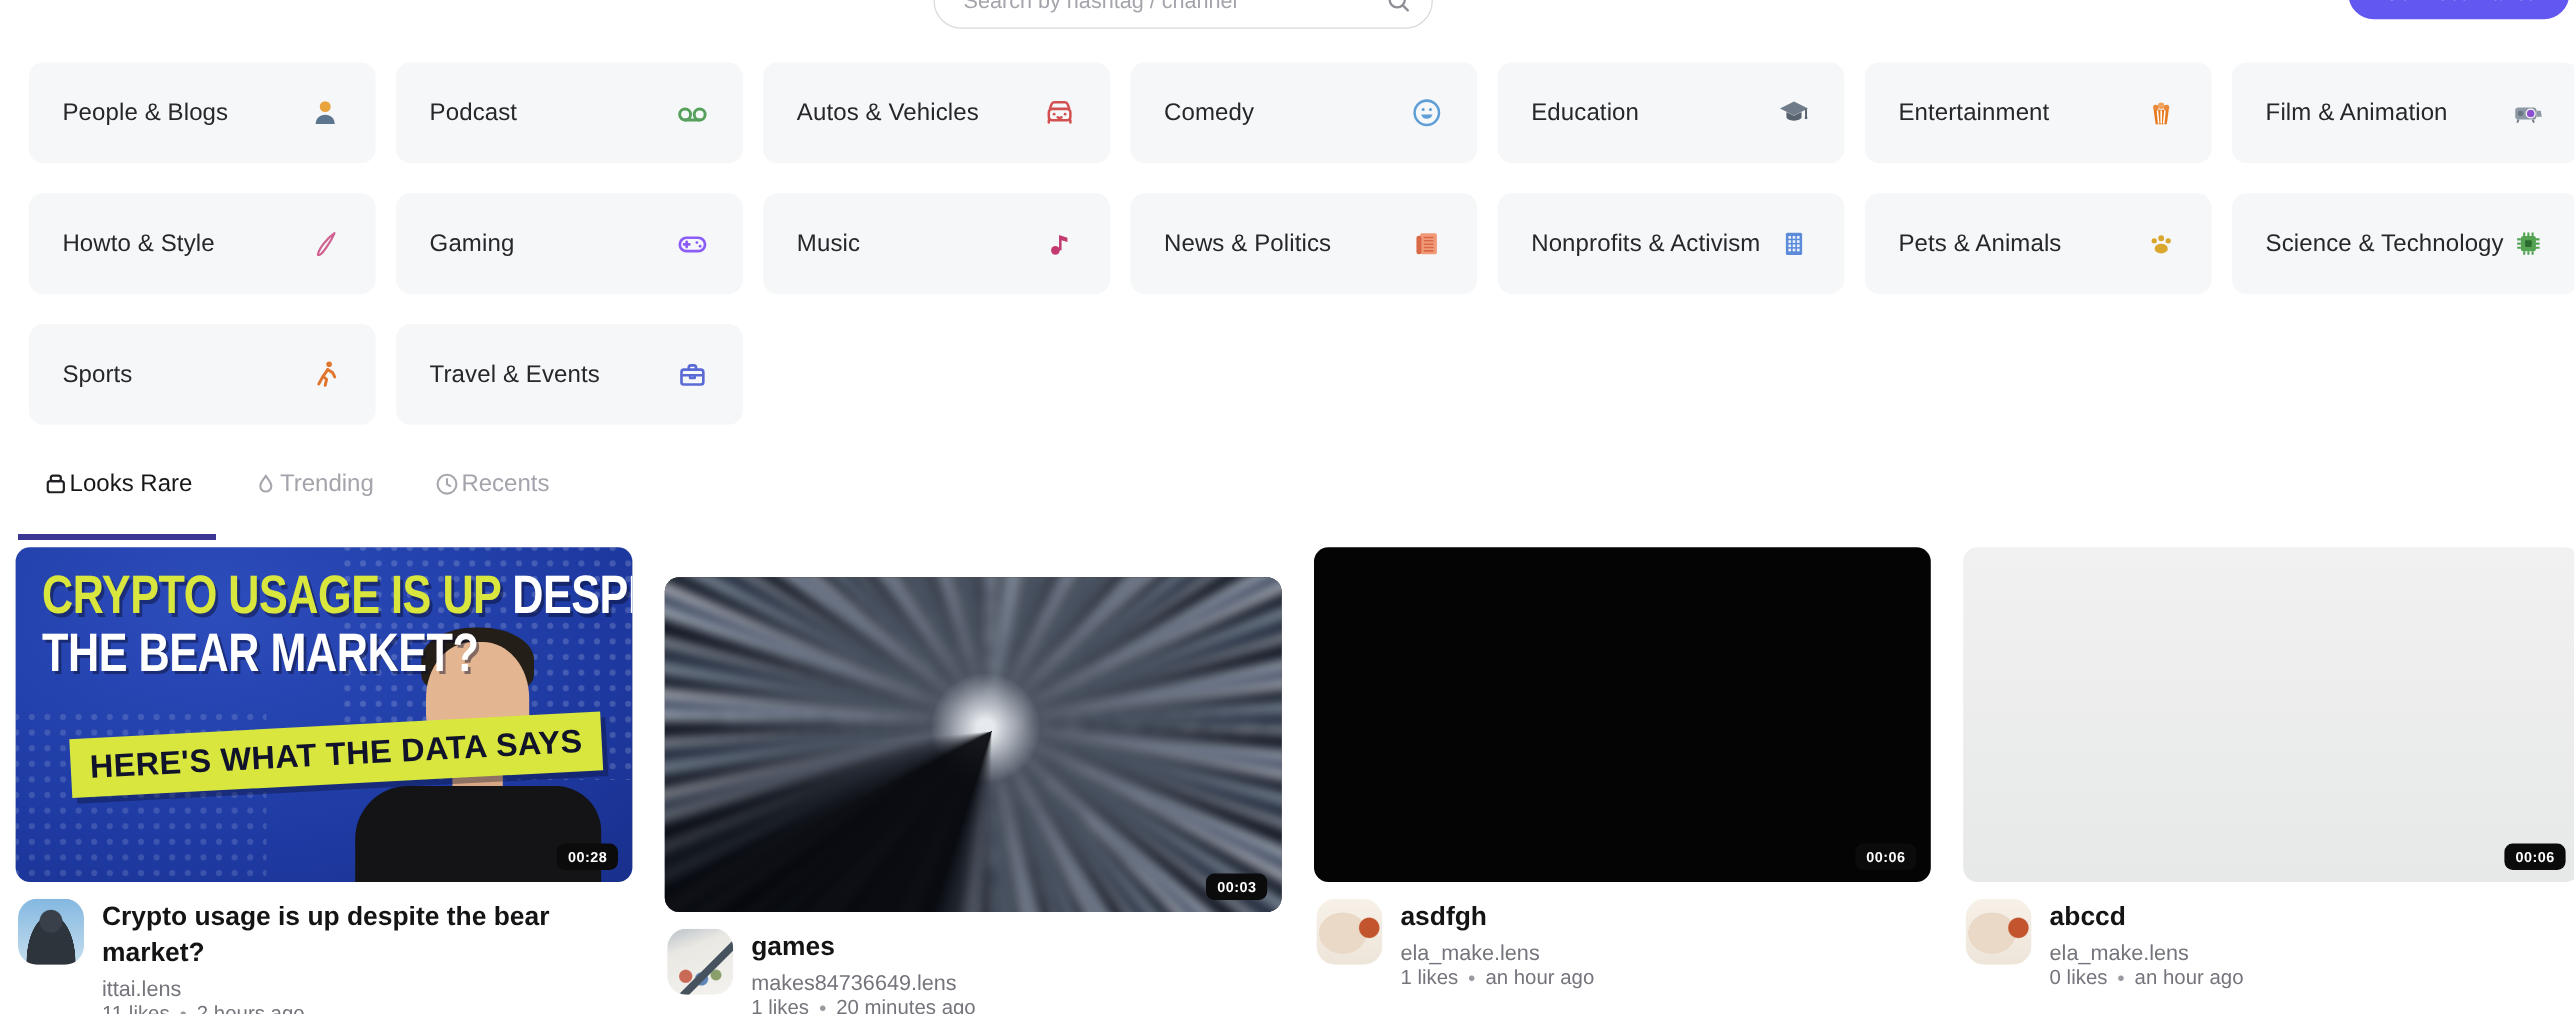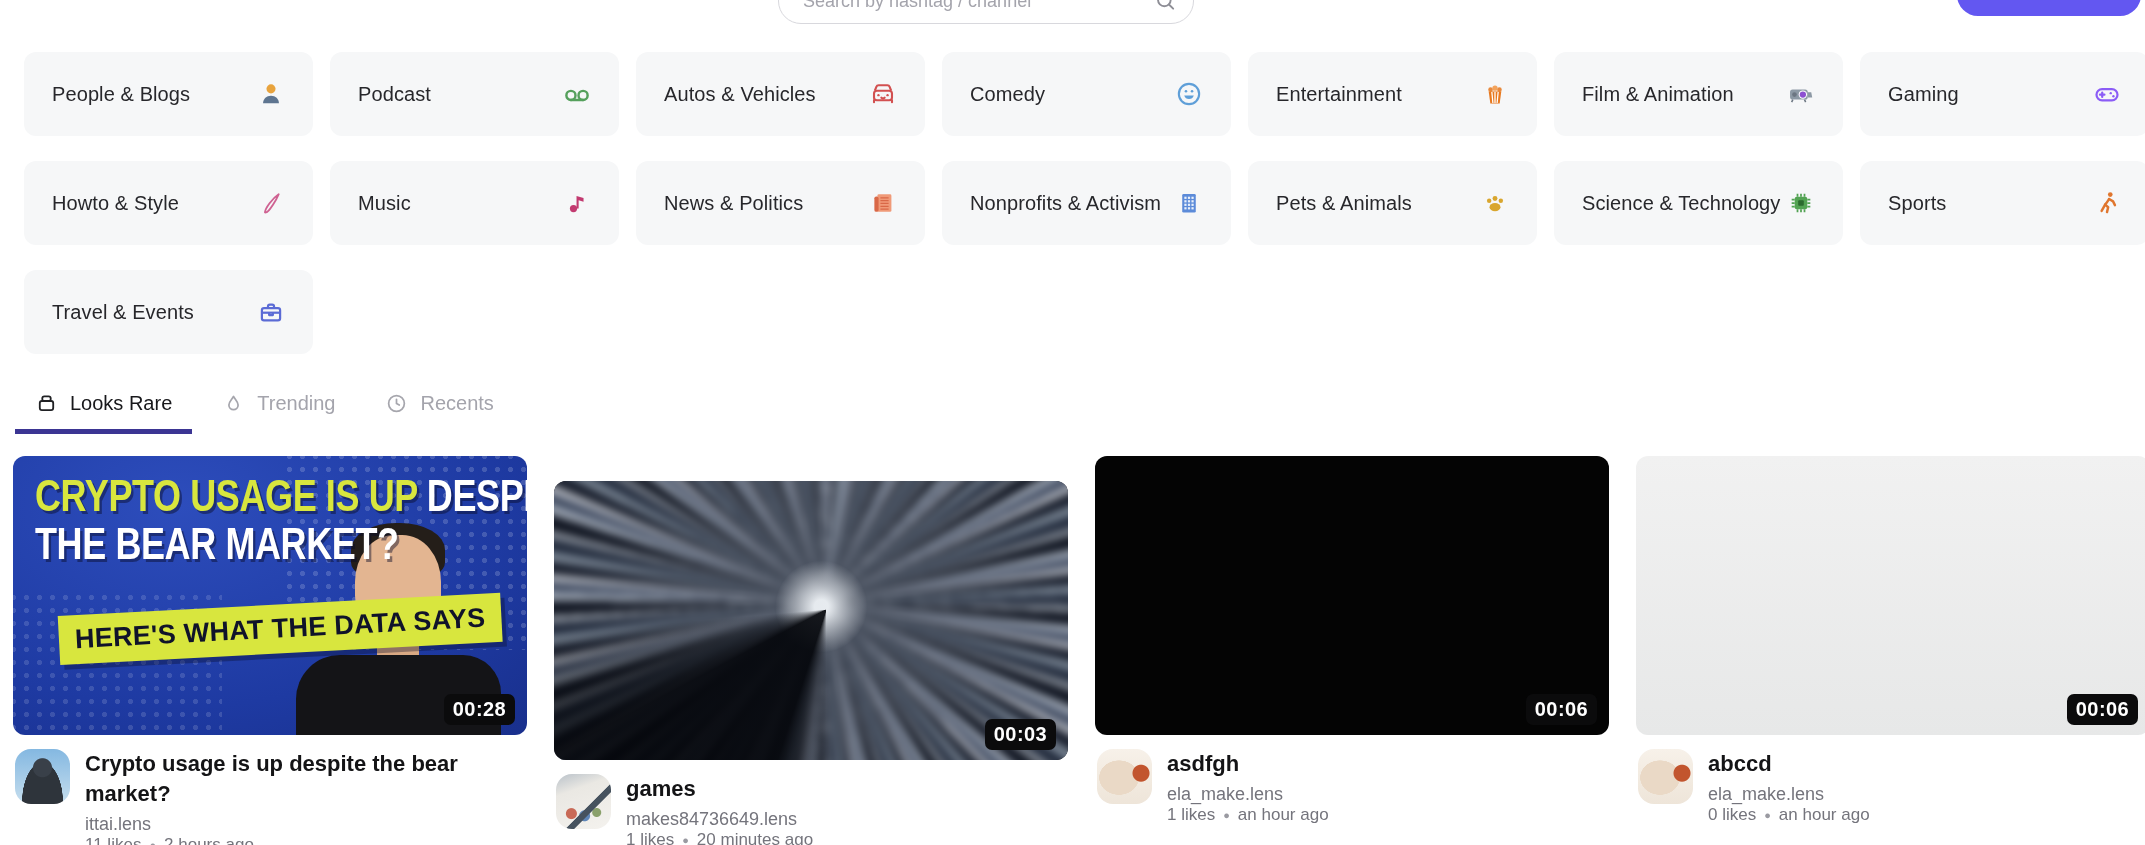--- a/index.html
+++ b/index.html
@@ -23,30 +23,30 @@
   
   .categories{position:absolute;left:24px;top:52px;width:2125px;display:grid;
     grid-template-columns:repeat(7,1fr);column-gap:17px;row-gap:25px;}
   .cat-card{height:84px;background:#f6f7f8;border-radius:12px;display:flex;align-items:center;
     justify-content:space-between;padding:0 28px;cursor:pointer;box-sizing:border-box;}
   .cat-label{font-size:20px;color:#27272b;font-weight:500;letter-spacing:.1px;}
   .icon{display:inline-flex;}
   .cat-card .icon svg{width:28px;height:28px;display:block;}
   
   .tabs{position:absolute;left:15px;top:390px;display:flex;gap:10px;}
-  .tab{display:flex;align-items:center;gap:12px;padding:2px 20px 14px;font-size:20px;
+  .tab{display:flex;align-items:center;padding:2px 20px 30px;font-size:20px;
     color:#a4a4ac;font-weight:500;border-bottom:5px solid transparent;cursor:pointer;}
   .tab .icon svg{width:23px;height:23px;display:block;}
   .tab.active{color:#18181b;}
   
   .videos{position:absolute;left:13px;top:456px;display:grid;grid-template-columns:repeat(4,514px);gap:27px;}
   .vcard{width:514px;}
   .thumb{position:relative;width:514px;height:279px;border-radius:12px;overflow:hidden;
     background:#e8e8e8;cursor:pointer;}
-  .duration{position:absolute;right:12px;bottom:10px;background:#0b0b0c;color:#fff;font-size:20px;
+  .duration{position:absolute;right:12px;bottom:10px;background:#0b0b0c;color:#fff;font-size:12px;
     font-weight:700;padding:4px 9px;border-radius:7px;letter-spacing:.4px;}
   .meta{display:flex;gap:15px;margin-top:14px;padding:0 2px;}
   .avatar{width:55px;height:55px;border-radius:16px;flex:none;cursor:pointer;}
   .vtext{min-width:0;}
   .vtitle{font-size:22px;font-weight:700;color:#141416;line-height:1.36;max-width:436px;cursor:pointer;}
   .vchannel{font-size:18px;color:#74747c;margin-top:5px;cursor:pointer;}
   .vlikes{font-size:17px;color:#74747c;margin-top:0;display:flex;align-items:center;gap:8px;}
   .vlikes .sep{font-size:11px;color:#9a9aa1;}
   
   .t-crypto{background:radial-gradient(130% 150% at 32% 18%, #2d4dbc 0%, #1e3aa2 48%, #142679 100%);}
@@ -149,20 +149,31 @@
     <span class="icon cat-ico">
         <svg viewBox="0 0 24 24" fill="none" stroke="#5f9fd8" stroke-width="1.8">
           <circle cx="12" cy="12" r="8.7"></circle>
           <circle cx="9.4" cy="9.7" r="1.1" fill="#5f9fd8" stroke="none"></circle>
           <circle cx="14.6" cy="9.7" r="1.1" fill="#5f9fd8" stroke="none"></circle>
           <path d="M7.9 13.3a4.3 4.3 0 0 0 8.2 0z" fill="#5f9fd8" stroke="none"></path>
         </svg>
       </span>
   </div>
 
+  <div class="cat-card">
+    <span class="cat-label">Education</span>
+    <span class="icon cat-ico">
+        <svg viewBox="0 0 24 24">
+          <path d="M12 4 22 9l-10 5L2 9z" fill="#707c89"></path>
+          <path d="M6.6 11.4v3.6c0 1.4 2.4 2.6 5.4 2.6s5.4-1.2 5.4-2.6v-3.6l-5.4 2.7z" fill="#57626e"></path>
+          <path d="M20.6 9.8v5" stroke="#57626e" stroke-width="1.4" stroke-linecap="round"></path>
+          <circle cx="20.6" cy="15.6" r="1" fill="#57626e"></circle>
+        </svg>
+      </span>
+  </div>
 
   <div class="cat-card">
     <span class="cat-label">Entertainment</span>
     <span class="icon cat-ico">
         <svg viewBox="0 0 24 24">
           <circle cx="8.2" cy="8.3" r="2" fill="#e8893c"></circle>
           <circle cx="15.8" cy="8.3" r="2" fill="#e8893c"></circle>
           <circle cx="12" cy="7" r="2.3" fill="#f3a35c"></circle>
           <path d="M6.6 9.8h10.8L16 20.2H8z" fill="#e8791f"></path>
           <path d="M9.3 10.3l.9 9.4M12 10.3v9.4M14.7 10.3l-.9 9.4" stroke="#fff" stroke-width="1.1"></path>
@@ -178,36 +189,36 @@
           <path d="M17.8 10.5h3l.8 4.4h-3.8z" fill="#8d99a5"></path>
           <circle cx="13.6" cy="12.5" r="3.6" fill="#ffffff"></circle>
           <circle cx="13.6" cy="12.5" r="2.7" fill="#8d4fd1"></circle>
           <circle cx="6.4" cy="12.5" r="2" fill="#6c7682"></circle>
           <path d="M5 16.8 4 19M15 16.8 16 19" stroke="#6c7682" stroke-width="1.3"></path>
         </svg>
       </span>
   </div>
 
   <div class="cat-card">
+    <span class="cat-label">Howto &amp; Style</span>
+    <span class="icon cat-ico">
+        <svg viewBox="0 0 24 24" fill="none" stroke="#cf6292" stroke-width="1.6" stroke-linejoin="round">
+          <path d="M6.8 20c.4-3.8 6.3-11.8 11.8-15.5C16.3 10.3 11 17.6 9 19.4c-.7.7-2.2.9-2.2.6z"></path>
+        </svg>
+      </span>
+  </div>
+
+  <div class="cat-card">
     <span class="cat-label">Gaming</span>
     <span class="icon cat-ico">
         <svg viewBox="0 0 24 24" fill="none" stroke="#8b5cf6" stroke-width="1.9">
           <rect x="3" y="7.8" width="18" height="9.6" rx="4.8"></rect>
           <path d="M7.9 10.7v3.8M6 12.6h3.8" stroke-linecap="round"></path>
           <circle cx="15.2" cy="11.3" r="1" fill="#8b5cf6" stroke="none"></circle>
           <circle cx="17.5" cy="13.9" r="1" fill="#8b5cf6" stroke="none"></circle>
-        </svg>
-      </span>
-  </div>
-
-  <div class="cat-card">
-    <span class="cat-label">Howto &amp; Style</span>
-    <span class="icon cat-ico">
-        <svg viewBox="0 0 24 24" fill="none" stroke="#cf6292" stroke-width="1.6" stroke-linejoin="round">
-          <path d="M6.8 20c.4-3.8 6.3-11.8 11.8-15.5C16.3 10.3 11 17.6 9 19.4c-.7.7-2.2.9-2.2.6z"></path>
         </svg>
       </span>
   </div>
 
   <div class="cat-card">
     <span class="cat-label">Music</span>
     <span class="icon cat-ico">
         <svg viewBox="0 0 24 24" fill="#c23a70">
           <circle cx="9" cy="16.8" r="3.1"></circle>
           <path d="M11.6 16.8V5.9l6 1.9v3.1l-4.2-1.3v7.2z"></path>

